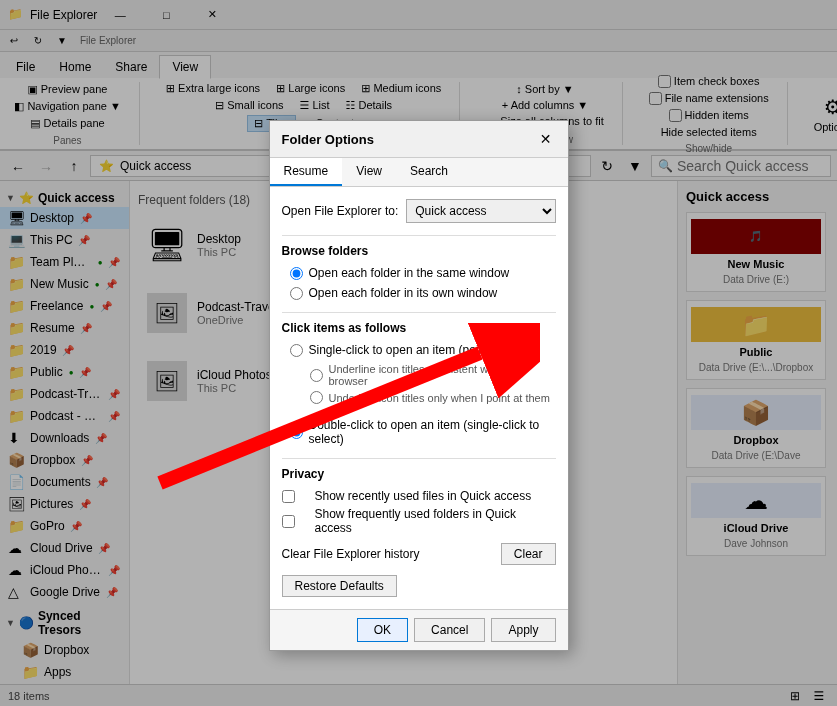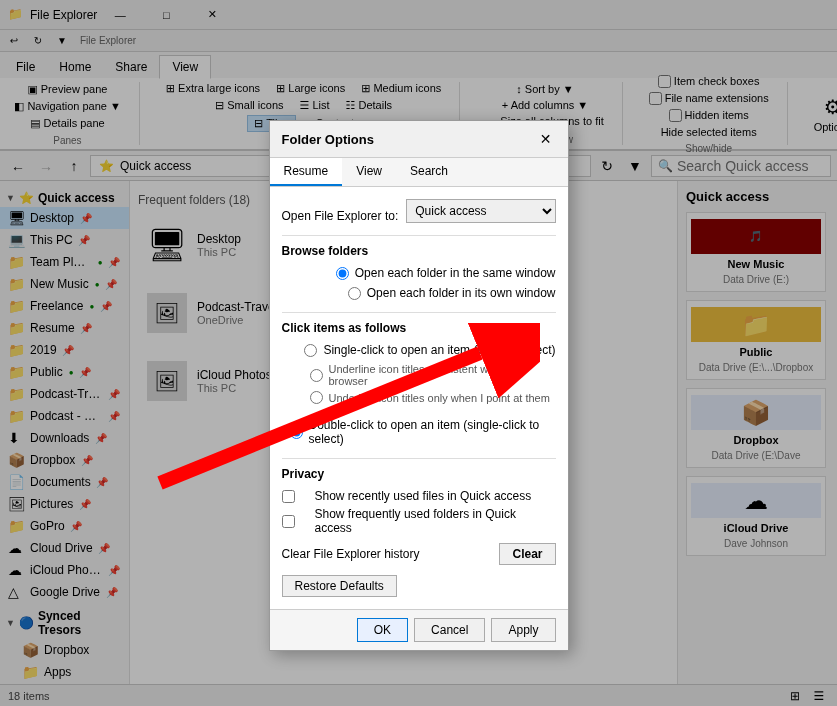--- a/index.html
+++ b/index.html
@@ -320,50 +320,49 @@
     }
     .modal-tab.active {
       background: #fff;
       border-bottom: 2px solid #0078d7;
     }
     .modal-body {
       padding: 12px;
     }
     .form-row {
       display: flex;
-      align-items: flex-end;
+      align-items: center;
       margin-bottom: 12px;
       gap: 8px;
     }
     .form-label { font-size: 12px; white-space: nowrap; }
     .form-select {
       flex: 1;
       height: 24px;
       border: 1px solid #aaa;
       font-size: 12px;
       padding: 0 4px;
     }
     .section-title { font-size: 12px; font-weight: bold; margin-bottom: 8px; margin-top: 4px; }
-    .radio-group { display: flex; flex-direction: column; gap: 6px; margin-bottom: 12px; margin-left: 8px; align-items: flex-end; }
+    .radio-group { display: flex; flex-direction: column; gap: 6px; margin-bottom: 12px; margin-left: 8px; }
     .radio-row { display: flex; align-items: center; gap: 6px; font-size: 12px; }
     .radio-row input { margin: 0; }
     .sub-radio-group { display: flex; flex-direction: column; gap: 4px; margin-left: 20px; margin-bottom: 8px; }
     .sub-radio-row { display: flex; align-items: center; gap: 6px; font-size: 11px; color: #555; }
     .section-divider { border: none; border-top: 1px solid #ddd; margin: 8px 0; }
     .privacy-section { margin-bottom: 10px; }
     .checkbox-row { display: flex; align-items: center; gap: 20px; font-size: 12px; margin-bottom: 4px; }
     .privacy-row { display: flex; align-items: center; justify-content: space-between; margin-top: 8px; }
     .privacy-label { font-size: 12px; }
     .clear-btn {
       padding: 3px 12px;
       background: #f0f0f0;
       border: 1px solid #aaa;
       font-size: 12px;
       cursor: pointer;
-      font-weight: bold;
     }
     .restore-row { display: flex; justify-content: flex-start; margin-top: 6px; }
     .restore-btn {
       padding: 3px 12px;
       background: #f0f0f0;
       border: 1px solid #aaa;
       font-size: 12px;
       cursor: pointer;
     }
     .modal-footer {

